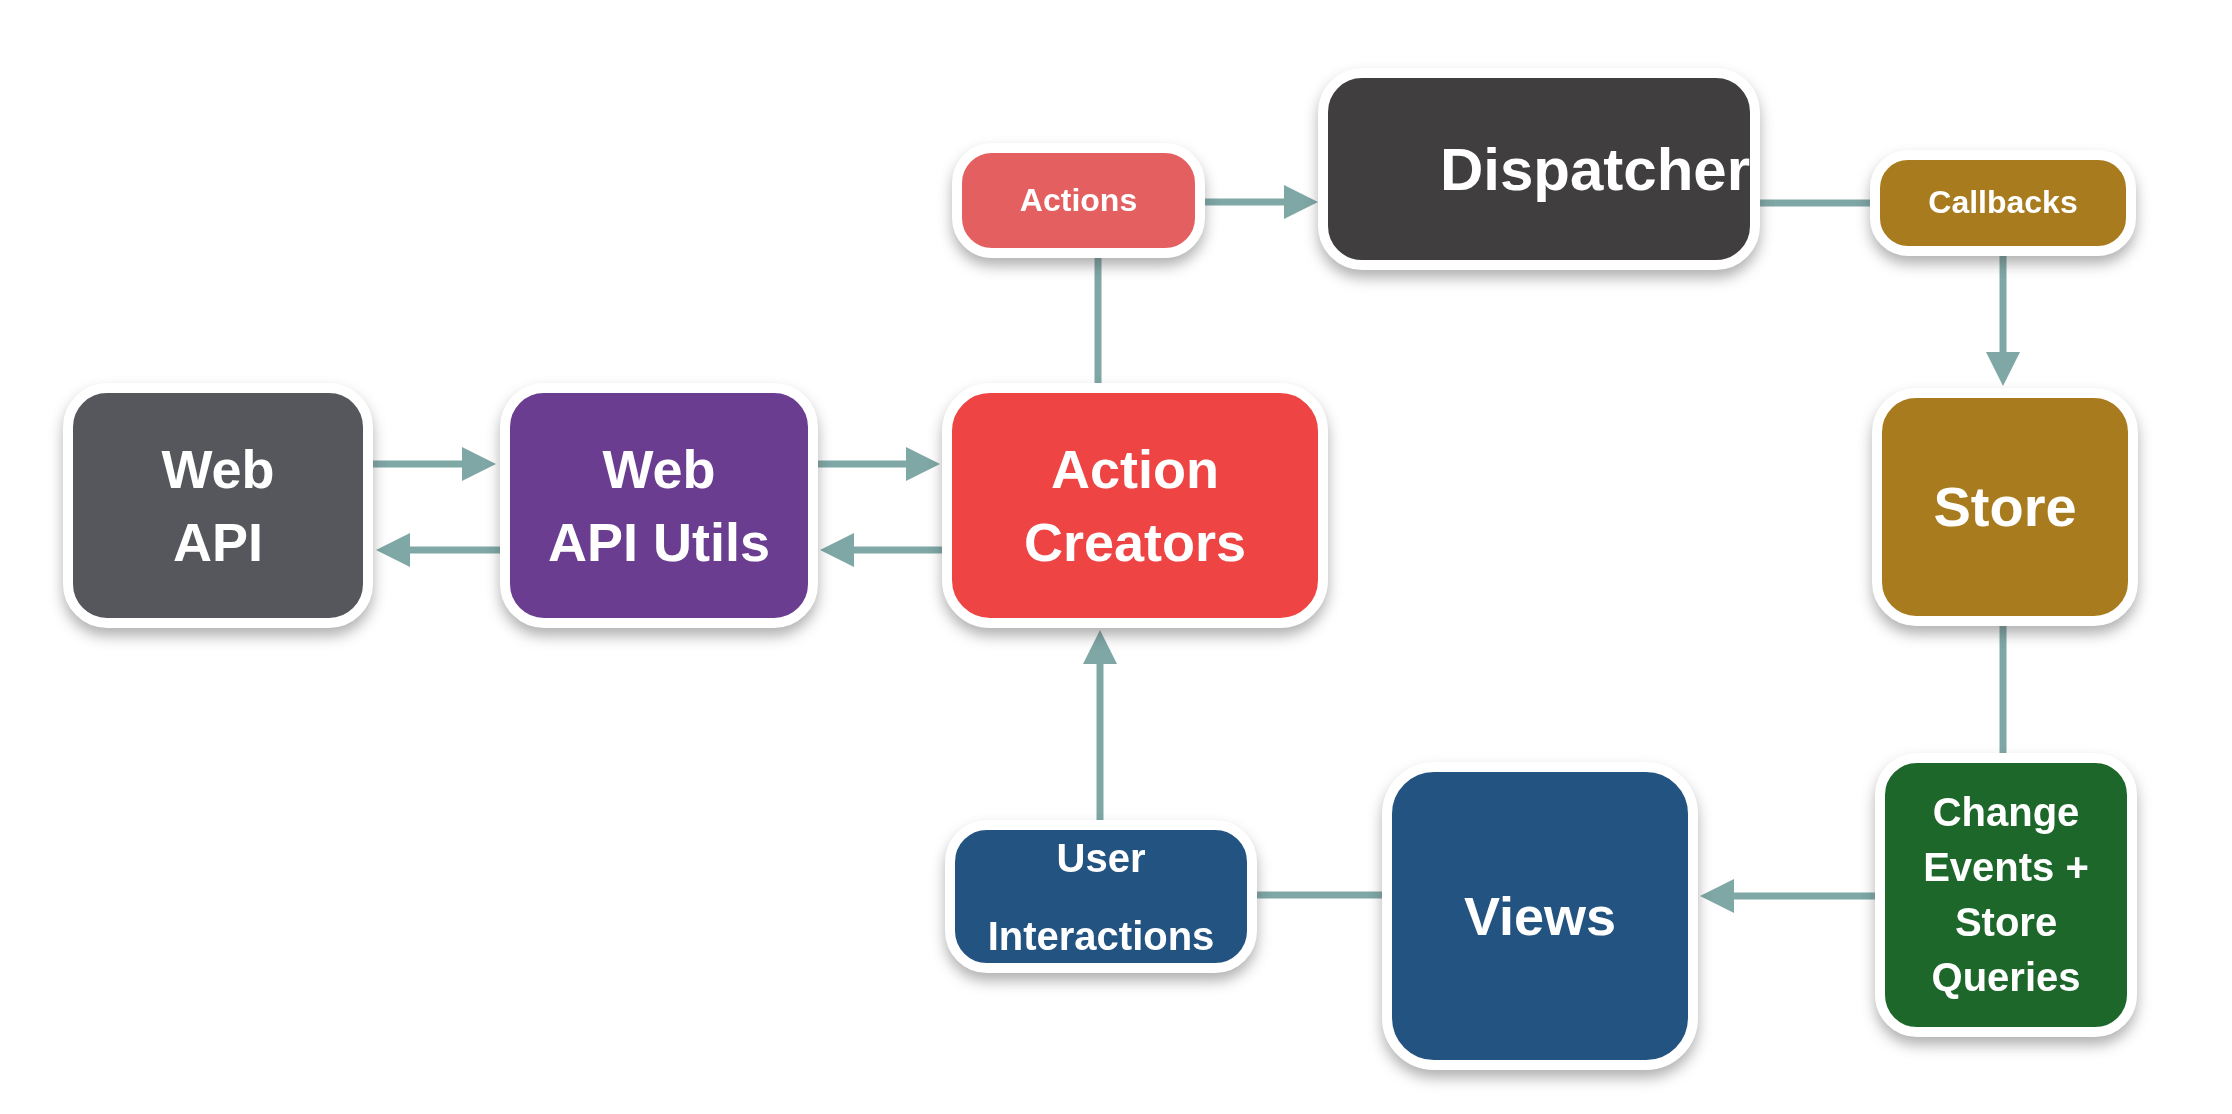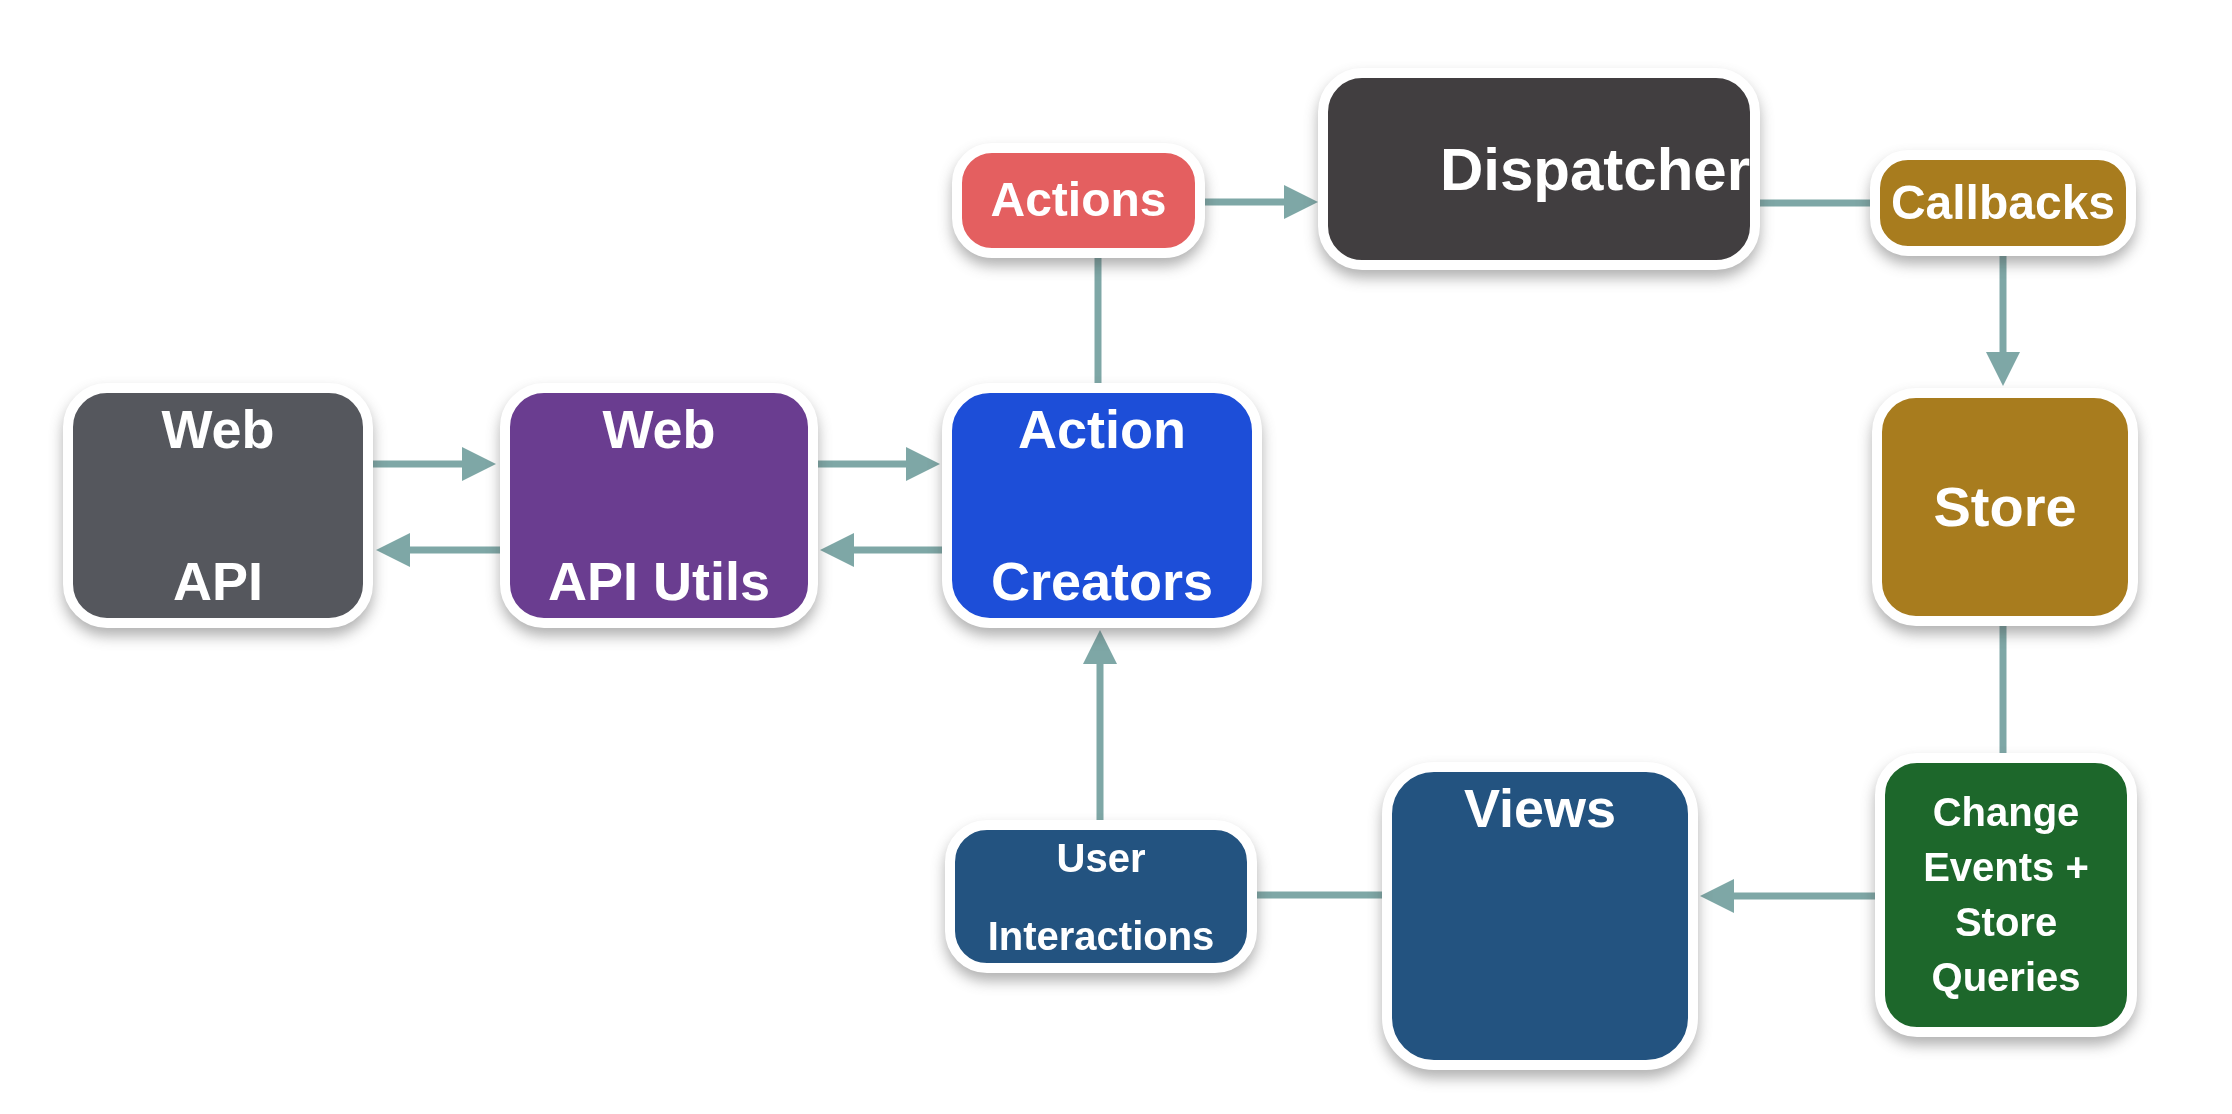--- a/index.html
+++ b/index.html
@@ -26,24 +26,24 @@
     display: flex;
     flex-direction: column;
     align-items: center;
     justify-content: center;
     text-align: center;
     color: #ffffff;
     font-weight: 700;
     box-shadow: 0 8px 14px rgba(70,70,70,0.42);
     line-height: 1.35;
   }
-  .fs-big   { font-size: 54px; justify-content: space-between; }
+  .fs-big   { font-size: 54px; }
   .fs-disp  { font-size: 60px; }
   .fs-store { font-size: 56px; }
-  .fs-pill  { font-size: 48px; }
+  .fs-pill  { font-size: 32px; }
   .fs-small { font-size: 40px; }
   .lh-tall  { line-height: 1.38; }
   .ln { display: block; }
 </style>
 </head>
 <body>
 
 <div class="canvas">
 
   <svg class="edges" viewBox="0 0 2232 1114">
@@ -84,21 +84,21 @@
   <div class="node fs-big" style="left: 63px; top: 383px; width: 310px; height: 245px; border-radius: 44px; background-color: rgb(85, 87, 93);">
     <span class="ln">Web</span>
     <span class="ln">API</span>
   </div>
 
   <div class="node fs-big" style="left: 500px; top: 383px; width: 318px; height: 245px; border-radius: 44px; background-color: rgb(106, 61, 144);">
     <span class="ln">Web</span>
     <span class="ln">API Utils</span>
   </div>
 
-  <div class="node fs-big" style="left: 942px; top: 383px; width: 320px; height: 245px; border-radius: 48px; background-color: #1d4ed8;">
+  <div class="node fs-big" style="left: 942px; top: 383px; width: 386px; height: 245px; border-radius: 48px; background-color: #ef4444;">
     <span class="ln">Action</span>
     <span class="ln">Creators</span>
   </div>
 
   <div class="node fs-pill" style="left: 952px; top: 143px; width: 253px; height: 115px; border-radius: 40px; background-color: rgb(228, 95, 96);">
     <span class="ln">Actions</span>
   </div>
 
   <div class="node fs-disp" style="left: 1318px; top: 68px; width: 442px; height: 202px; border-radius: 44px; background-color: rgb(65, 62, 64); align-items: flex-end;">
     <span class="ln">Dispatcher</span>

